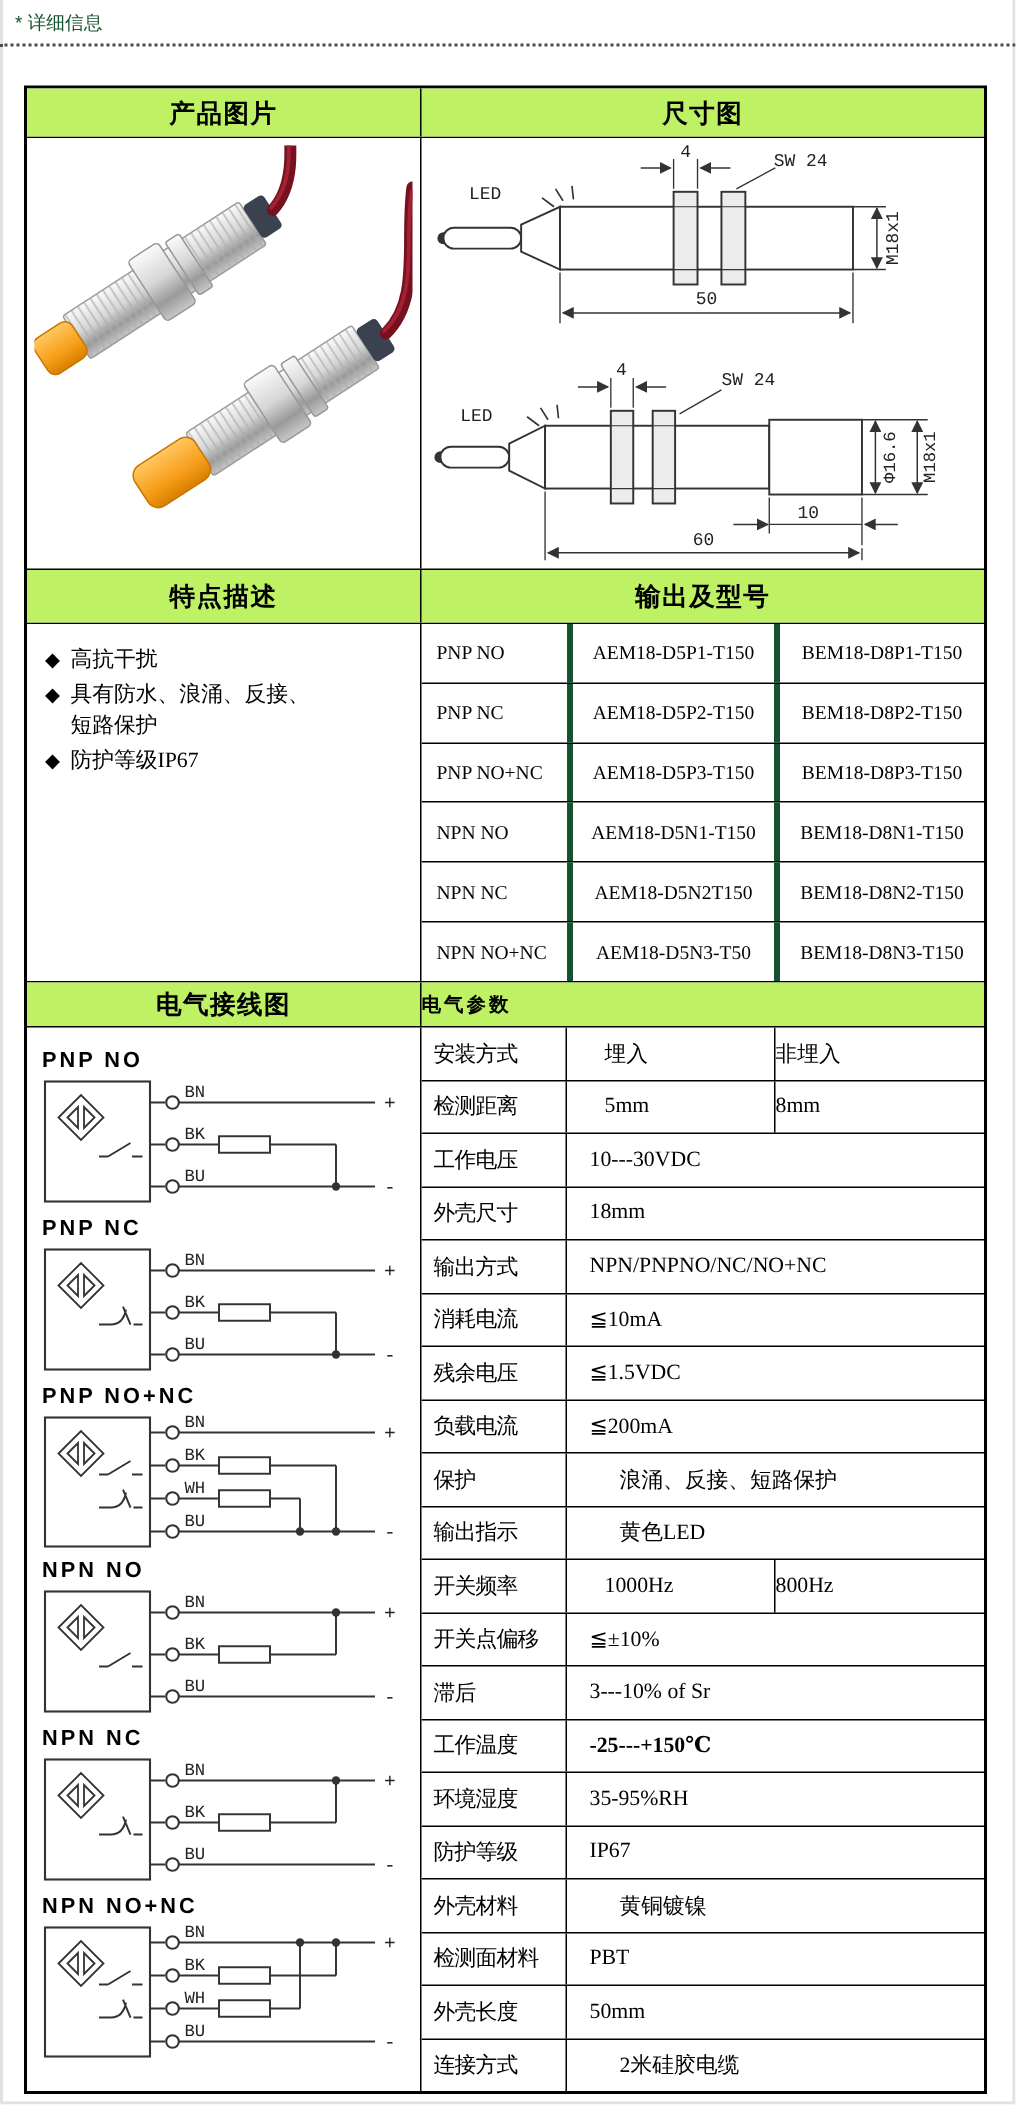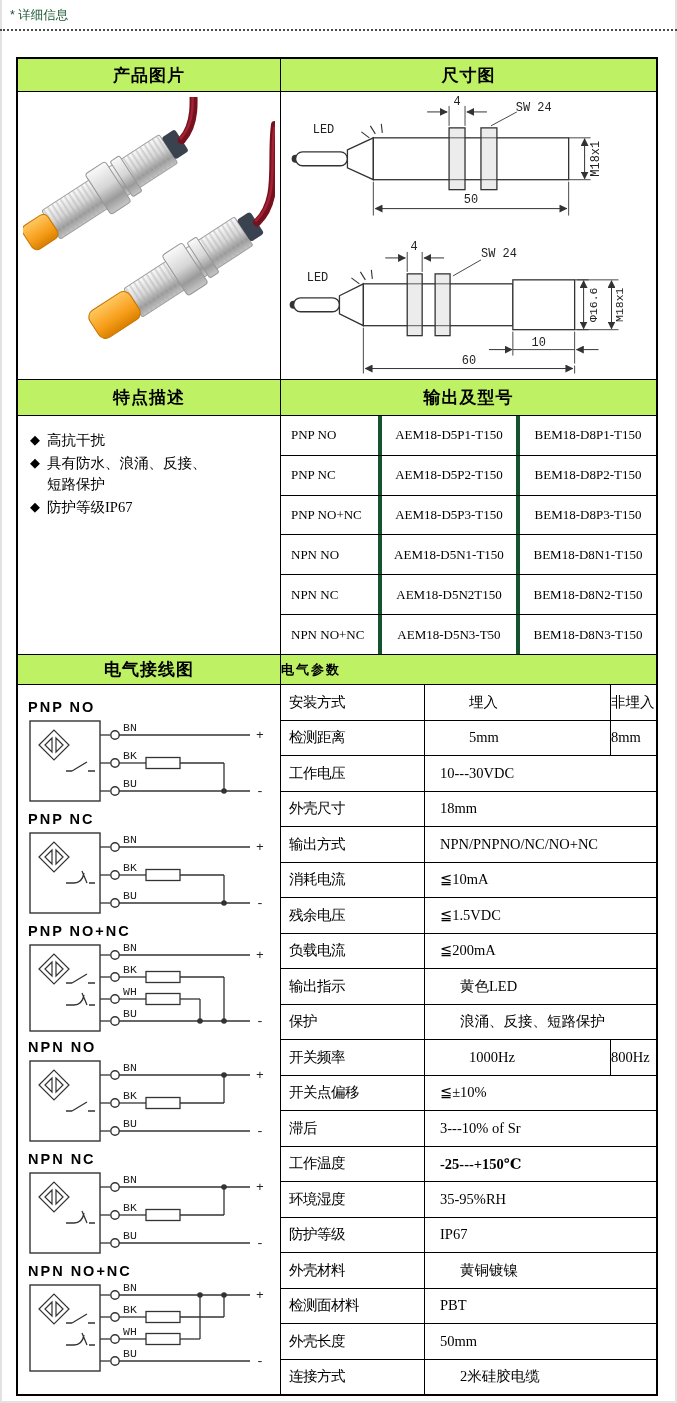--- a/index.html
+++ b/index.html
@@ -50,25 +50,25 @@
 
   .models-wrap { display:flex; flex-direction:column; height:100%; }
   .m-row { display:flex; flex:1; border-top:1px solid #000; }
   .m-row:first-child { border-top:none; }
   .m-cell { display:flex; align-items:center; font-size:13px; overflow:hidden; }
   .m-type { width:97px; flex:none; padding-left:10px; }
   .m-model { flex:1; border-left:4px solid #14532d; justify-content:center; }
   .m-model.m-a { width:138px; flex:none; }
 
   .params-wrap { display:flex; flex-direction:column; height:100%; }
-  .p-row { display:flex; flex:1; border-top:1px solid #000;gap:47px; }
+  .p-row { display:flex; flex:1; border-top:1px solid #000; }
   .p-row:first-child { border-top:none; }
   .p-label { width:96px; flex:none; padding-left:8px; font-size:14.5px; display:flex; align-items:center; letter-spacing:-0.5px; }
   .p-val { border-left:1px solid #000; display:flex; align-items:center; font-size:14.5px; overflow:hidden; }
-  .p-val-half { width:139px; flex:none; padding-left:44px; }
+  .p-val-half { width:139px; flex:none; padding-left:25px; }
   .p-val-rest { flex:1; }
   .p-val-full { flex:1; padding-left:15px; }
   .p-indent { padding-left:35px; }
   .p-bold { font-weight:bold; }
 
   .wiring-cell { padding:14px 0 0 10px; display:flex; flex-direction:column; gap:4px; }
   .w-title { font-weight:bold; font-size:14.5px; letter-spacing:2px;
              font-family:"Liberation Sans","DejaVu Sans",sans-serif; }
   .w-svg svg { display:block; }
 
@@ -500,26 +500,26 @@
         </div>
         <div class="p-row">
           <div class="p-label">残余电压</div>
           <div class="p-val p-val-full">≦1.5VDC</div>
         </div>
         <div class="p-row">
           <div class="p-label">负载电流</div>
           <div class="p-val p-val-full">≦200mA</div>
         </div>
         <div class="p-row">
+          <div class="p-label">保护</div>
+          <div class="p-val p-val-full p-indent">浪涌、反接、短路保护</div>
+        </div>
+        <div class="p-row">
           <div class="p-label">输出指示</div>
           <div class="p-val p-val-full p-indent">黄色LED</div>
-        </div>
-        <div class="p-row">
-          <div class="p-label">保护</div>
-          <div class="p-val p-val-full p-indent">浪涌、反接、短路保护</div>
         </div>
         <div class="p-row">
           <div class="p-label">开关频率</div>
           <div class="p-val p-val-half">1000Hz</div>
           <div class="p-val p-val-rest">800Hz</div>
         </div>
         <div class="p-row">
           <div class="p-label">开关点偏移</div>
           <div class="p-val p-val-full">≦±10%</div>
         </div>

